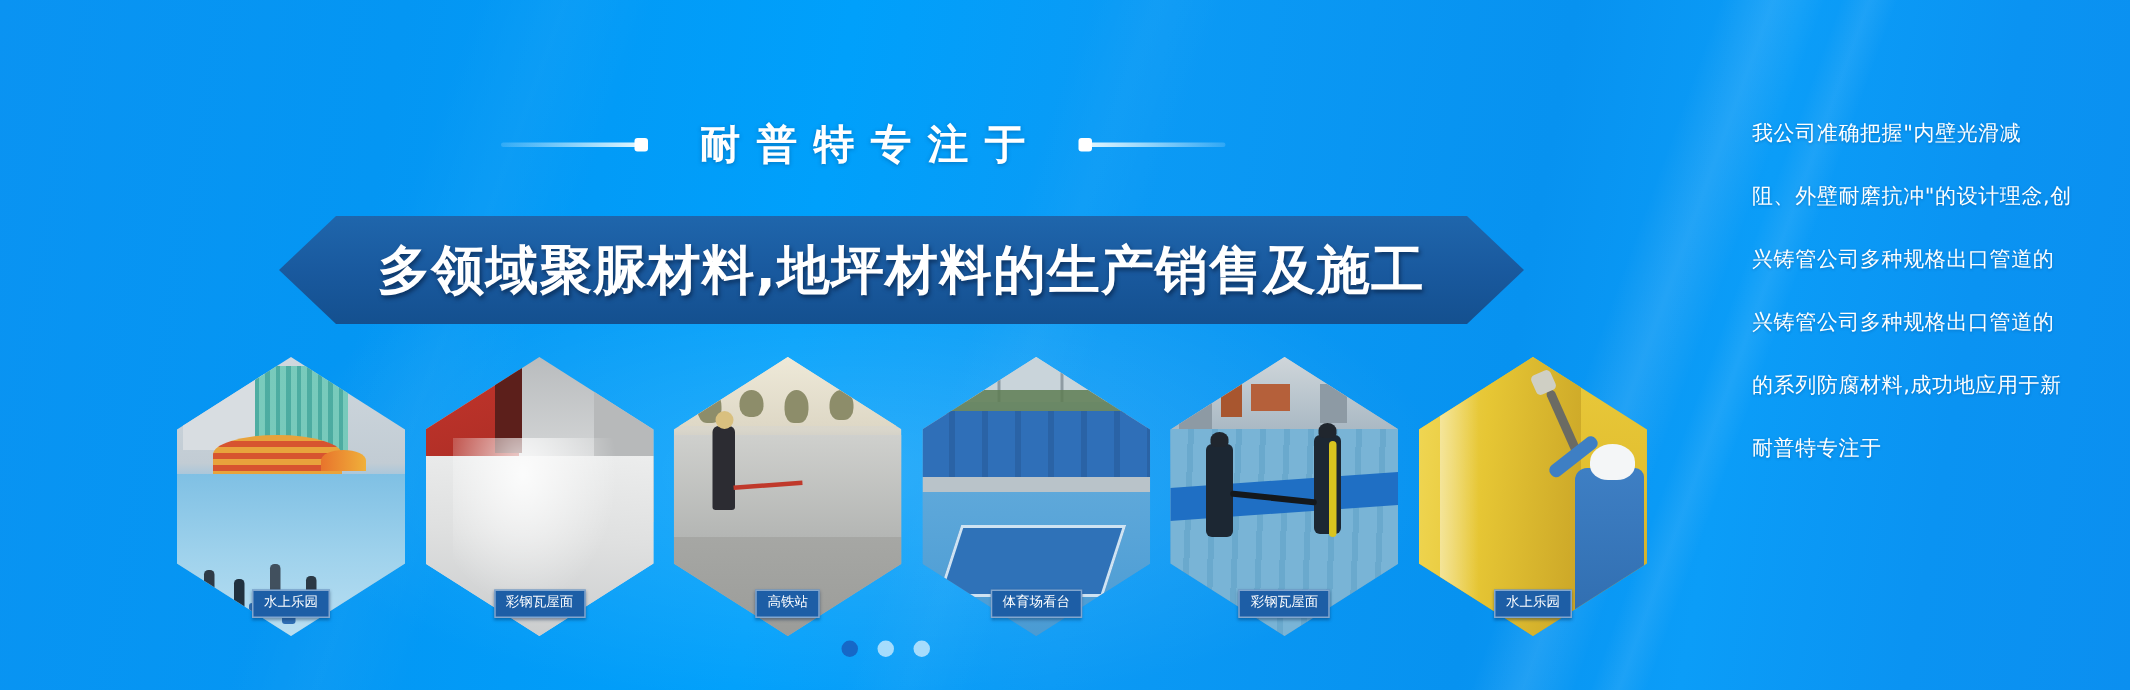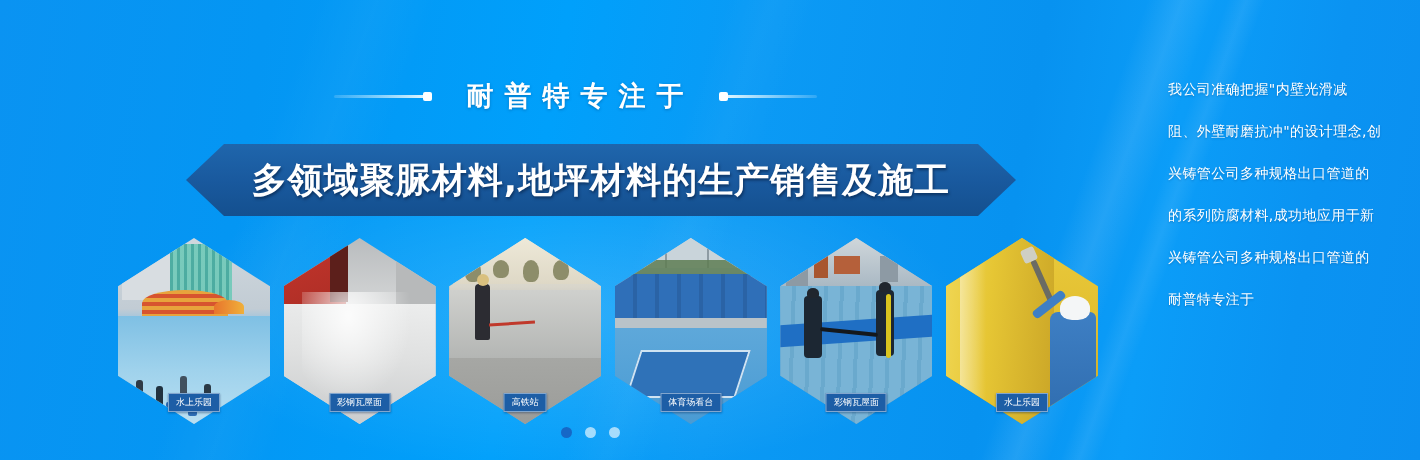--- a/index.html
+++ b/index.html
@@ -387,22 +387,22 @@
       </div>
       <span class="hex-caption">水上乐园</span>
     </div>
 
   </div>
 
   <div class="para">
     <p>我公司准确把握"内壁光滑减</p>
     <p>阻、外壁耐磨抗冲"的设计理念,创</p>
     <p>兴铸管公司多种规格出口管道的</p>
+    <p>兴铸管公司多种规格出口管道的</p>
     <p>的系列防腐材料,成功地应用于新</p>
-    <p>兴铸管公司多种规格出口管道的</p>
     <p>耐普特专注于</p>
   </div>
 
   <div class="dots">
     <span class="dot active"></span>
     <span class="dot"></span>
     <span class="dot"></span>
   </div>
 
 </div>

